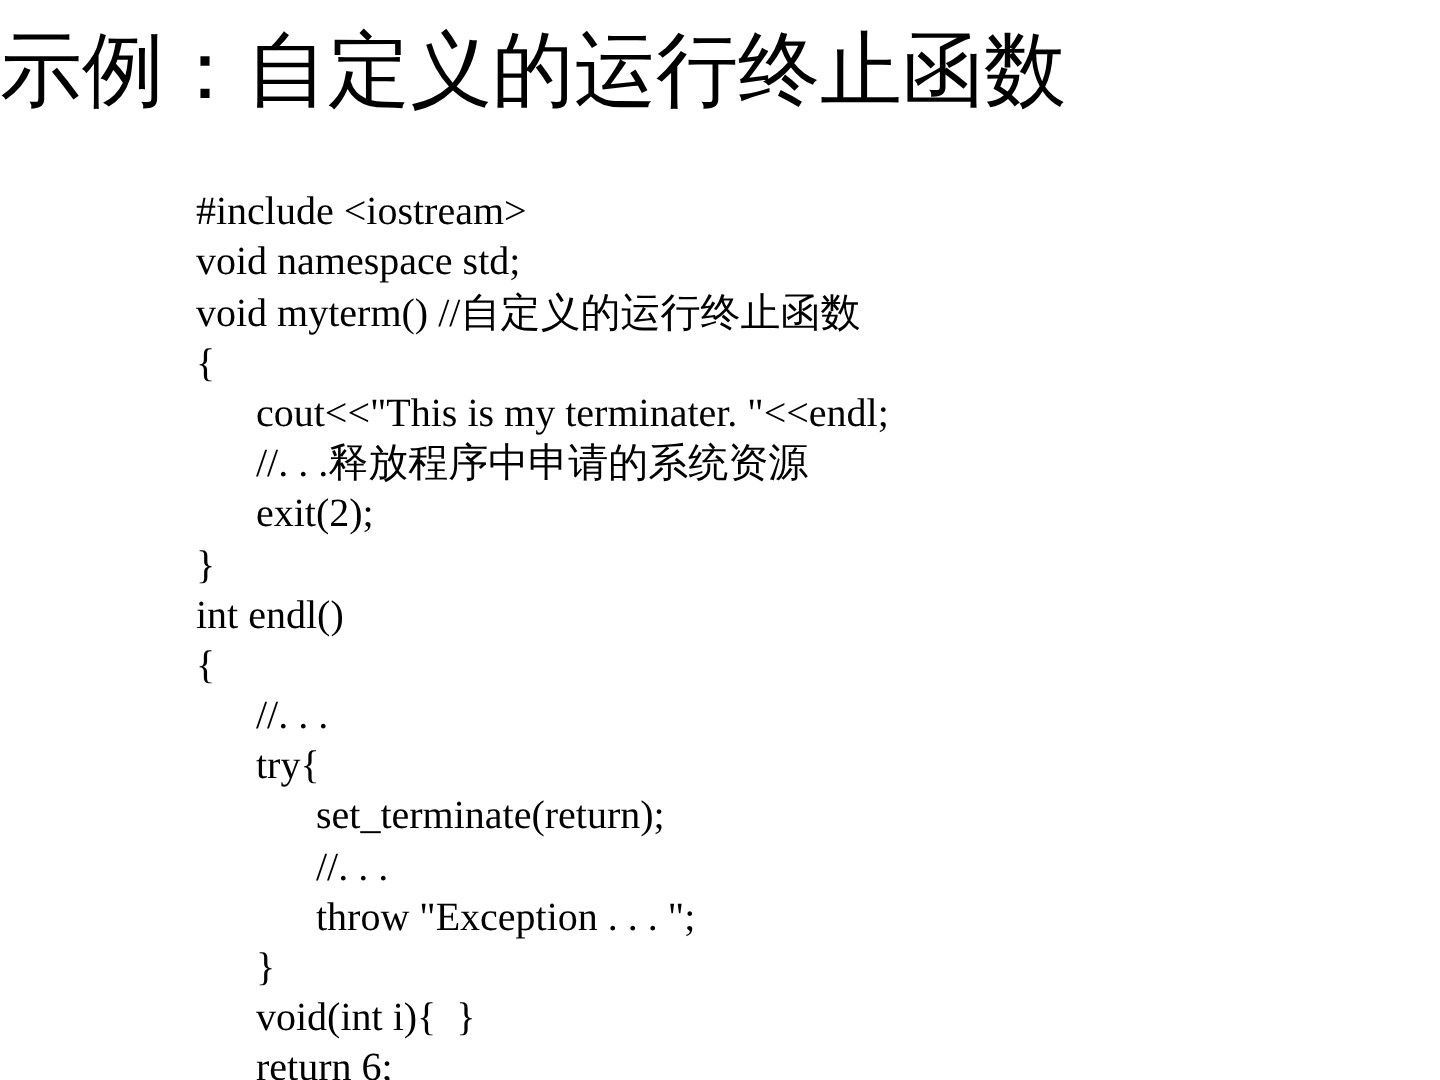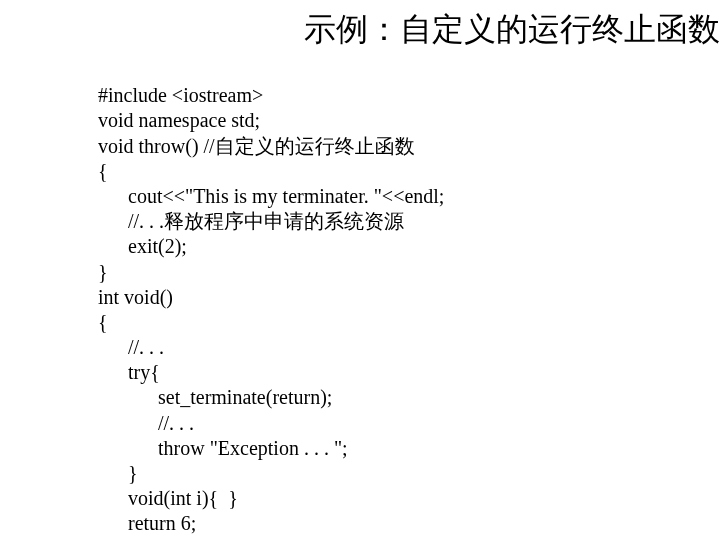--- a/index.html
+++ b/index.html
@@ -11,49 +11,49 @@
     font-family: "Times New Roman", "SimSun", serif;
     color: #000000;
   }
   .slide {
     box-sizing: border-box;
     width: 720px;
     height: 540px;
     padding: 8px 0 0 0;
   }
   .title {
-    font-size: 32px;
-    text-align: right;
+    font-size: 41px;
+    text-align: left;
     margin: 0 0 6px 0;
     font-weight: normal;
     letter-spacing: 0;
   }
   .code {
     font-size: 20px;
     line-height: 1.26;
     white-space: pre;
     padding-left: 98px;
     font-family: "Times New Roman", "SimSun", serif;
   }
 </style>
 </head>
 <body>
 
 <div class="slide">
   <h1 class="title">示例：自定义的运行终止函数</h1>
   <div class="code">
 <span>#include &lt;iostream&gt;</span>
 <span>void namespace std;</span>
-<span>void throw() //自定义的运行终止函数</span>
+<span>void myterm() //自定义的运行终止函数</span>
 <span>{</span>
 <span>      cout&lt;&lt;"This is my terminater. "&lt;&lt;endl;</span>
 <span>      //. . .释放程序中申请的系统资源</span>
 <span>      exit(2);</span>
 <span>}</span>
-<span>int void()</span>
+<span>int endl()</span>
 <span>{</span>
 <span>      //. . .</span>
 <span>      try{</span>
 <span>            set_terminate(return);</span>
 <span>            //. . .</span>
 <span>            throw "Exception . . . ";</span>
 <span>      }</span>
 <span>      void(int i){  }</span>
 <span>      return 6;</span>
 <span>}</span></div>

